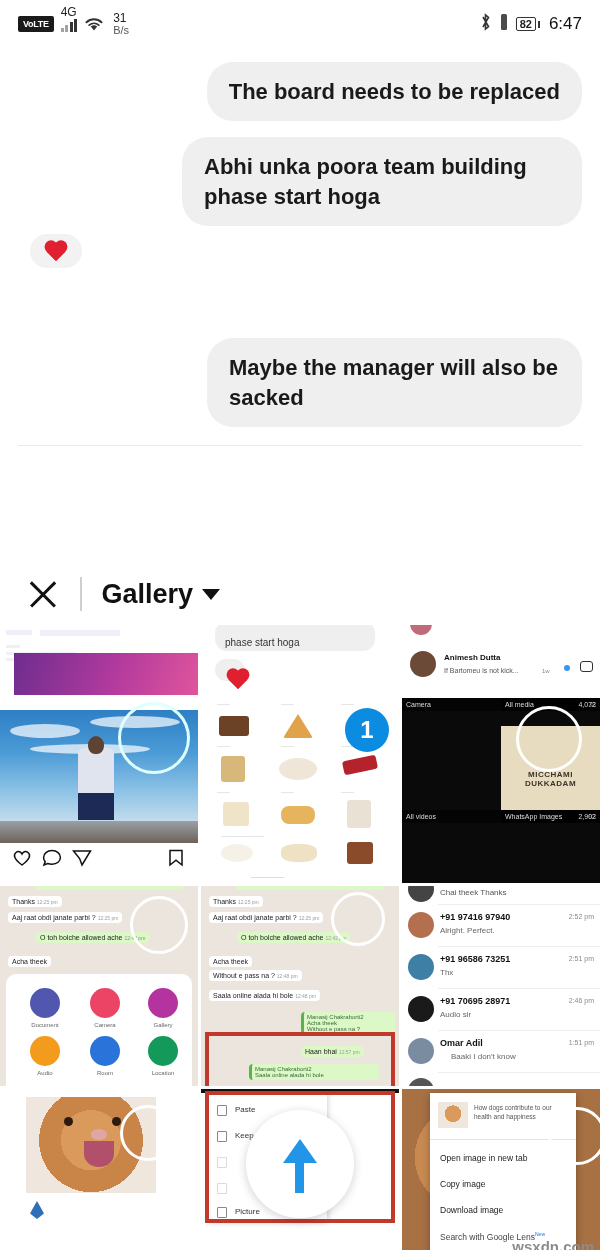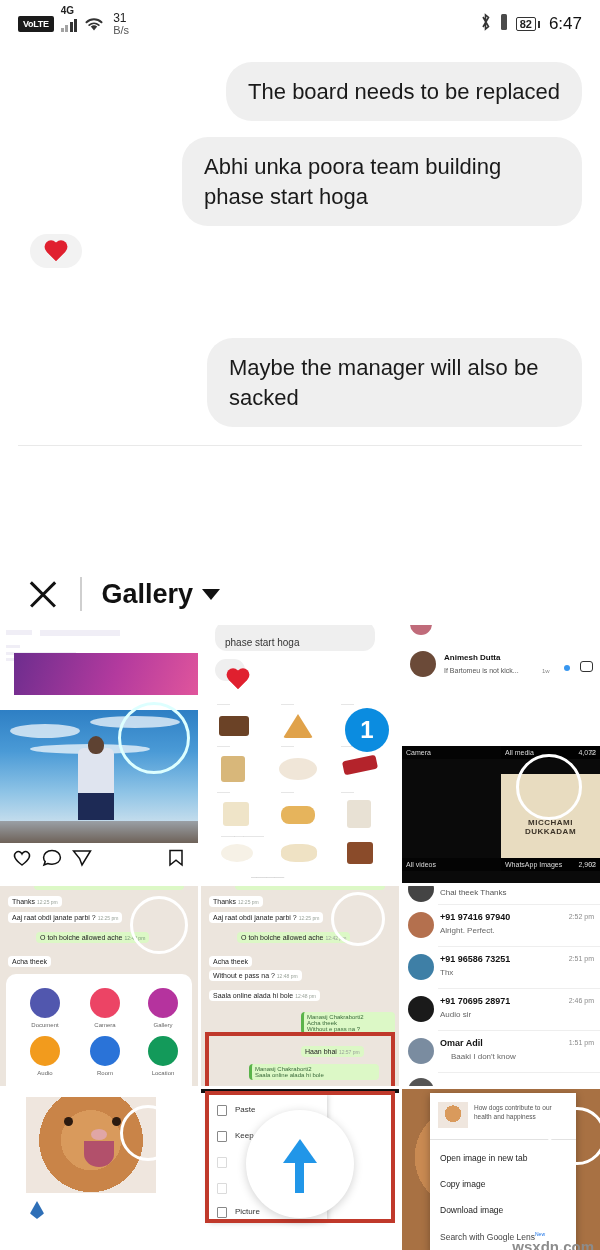--- a/index.html
+++ b/index.html
@@ -14,21 +14,21 @@
   .statusbar {
     height: 48px; background: #fff; display: flex; align-items: center;
     padding: 0 18px; position: relative;
   }
   .sb-left { display: flex; align-items: center; gap: 7px; }
   .volte {
     border: 2px solid #1b1b1b; border-radius: 2px; background: #1b1b1b; color: #fff;
     font-size: 9px; font-weight: bold; padding: 1px 3px; letter-spacing: -0.3px;
   }
   .net-wrap { display: flex; align-items: flex-end; gap: 1px; position: relative; }
-  .net-label { font-size: 10px; color: #222; font-weight: 700; position: absolute; top: -11px; left: 0; }
+  .net-label { font-size: 12px; color: #222; font-weight: 400; position: absolute; top: -11px; left: 0; }
   .bars { display: flex; align-items: flex-end; gap: 1.5px; height: 14px; margin-top: 2px; }
   .bars i { width: 3px; background: #333; display: block; }
   .bars i:nth-child(1) { height: 4px; opacity: .45; }
   .bars i:nth-child(2) { height: 7px; opacity: .45; }
   .bars i:nth-child(3) { height: 10px; }
   .bars i:nth-child(4) { height: 13px; }
   .wifi { width: 20px; height: 16px; position: relative; }
   .speed { display: flex; flex-direction: column; line-height: 1.05; margin-left: 2px; }
   .speed span:first-child { font-size: 12px; color: #222; }
   .speed span:last-child { font-size: 11px; color: #555; }
@@ -70,21 +70,21 @@
     border-top: 8px solid transparent; border-bottom: 8px solid transparent;
     border-left: 11px solid #111; }
   .vid-tri::after { content: ""; position: absolute; left: -11px; top: -5px; width: 8px; height: 10px; background: #fff; }
   .info-icon {
     width: 34px; height: 34px; border: 3px solid #111; border-radius: 50%;
     display: flex; align-items: center; justify-content: center; cursor: pointer;
     font-family: "Liberation Serif", serif; font-size: 21px; font-weight: bold; color: #111;
   }
 
   
-  .messages { padding: 14px 18px 0 18px; background: #fff; height: 426px; position: relative; }
+  .messages { padding: 14px 18px 0 18px; background: #fff; height: 426px; position: relative; font-weight: bold; }
   .row { display: flex; justify-content: flex-end; margin-bottom: 16px; }
   .bubble {
     background: #efefef; color: #1a1a1a; border-radius: 26px;
     padding: 15px 22px; font-size: 22px; line-height: 1.34; max-width: 430px;
   }
   .reaction-row { display: flex; justify-content: flex-start; padding-left: 12px; margin-top: -8px; }
   .reaction {
     background: #f2f2f2; border-radius: 18px; padding: 5px 13px; font-size: 22px; line-height: 1;
     display: inline-flex; align-items: center;
   }
@@ -174,21 +174,21 @@
     background: linear-gradient(180deg,#9aa0a6,#6e6259); }
   .t-f .acts { position: absolute; left: 0; right: 0; bottom: 0; height: 40px; background: #fff; }
   .t-f .ic { position: absolute; bottom: 12px; }
 
   
   .t-g { background: #fff; }
   .t-g .item { position: absolute; border-radius: 3px; }
   .t-g .cap { position: absolute; font-size: 3.5px; color: #777; }
 
   
-  .t-h { background: #0a0a0a; margin-top: 48px; }
+  .t-h { background: #0a0a0a; }
   .t-h .band { position: absolute; left: 0; right: 0; background: rgba(0,0,0,.55); color: #dcdcdc;
     font-size: 7px; display: flex; align-items: center; padding: 0 4px; height: 13px; }
   .t-h .band b { margin-left: auto; font-weight: normal; }
   .t-h .cream { position: absolute; left: 50%; right: 0; top: 28px; height: 84px; background: #e8dcc0; }
   .t-h .crm-txt { position: absolute; left: 50%; right: 0; top: 72px; text-align: center; font-size: 8px;
     color: #3c3428; font-weight: bold; letter-spacing: .5px; }
   .t-h .wrk { position: absolute; left: 50%; right: 0; bottom: 0; top: 124px; background: #f2efe9; }
 
   
   .t-i { background: #ece5dd; }

